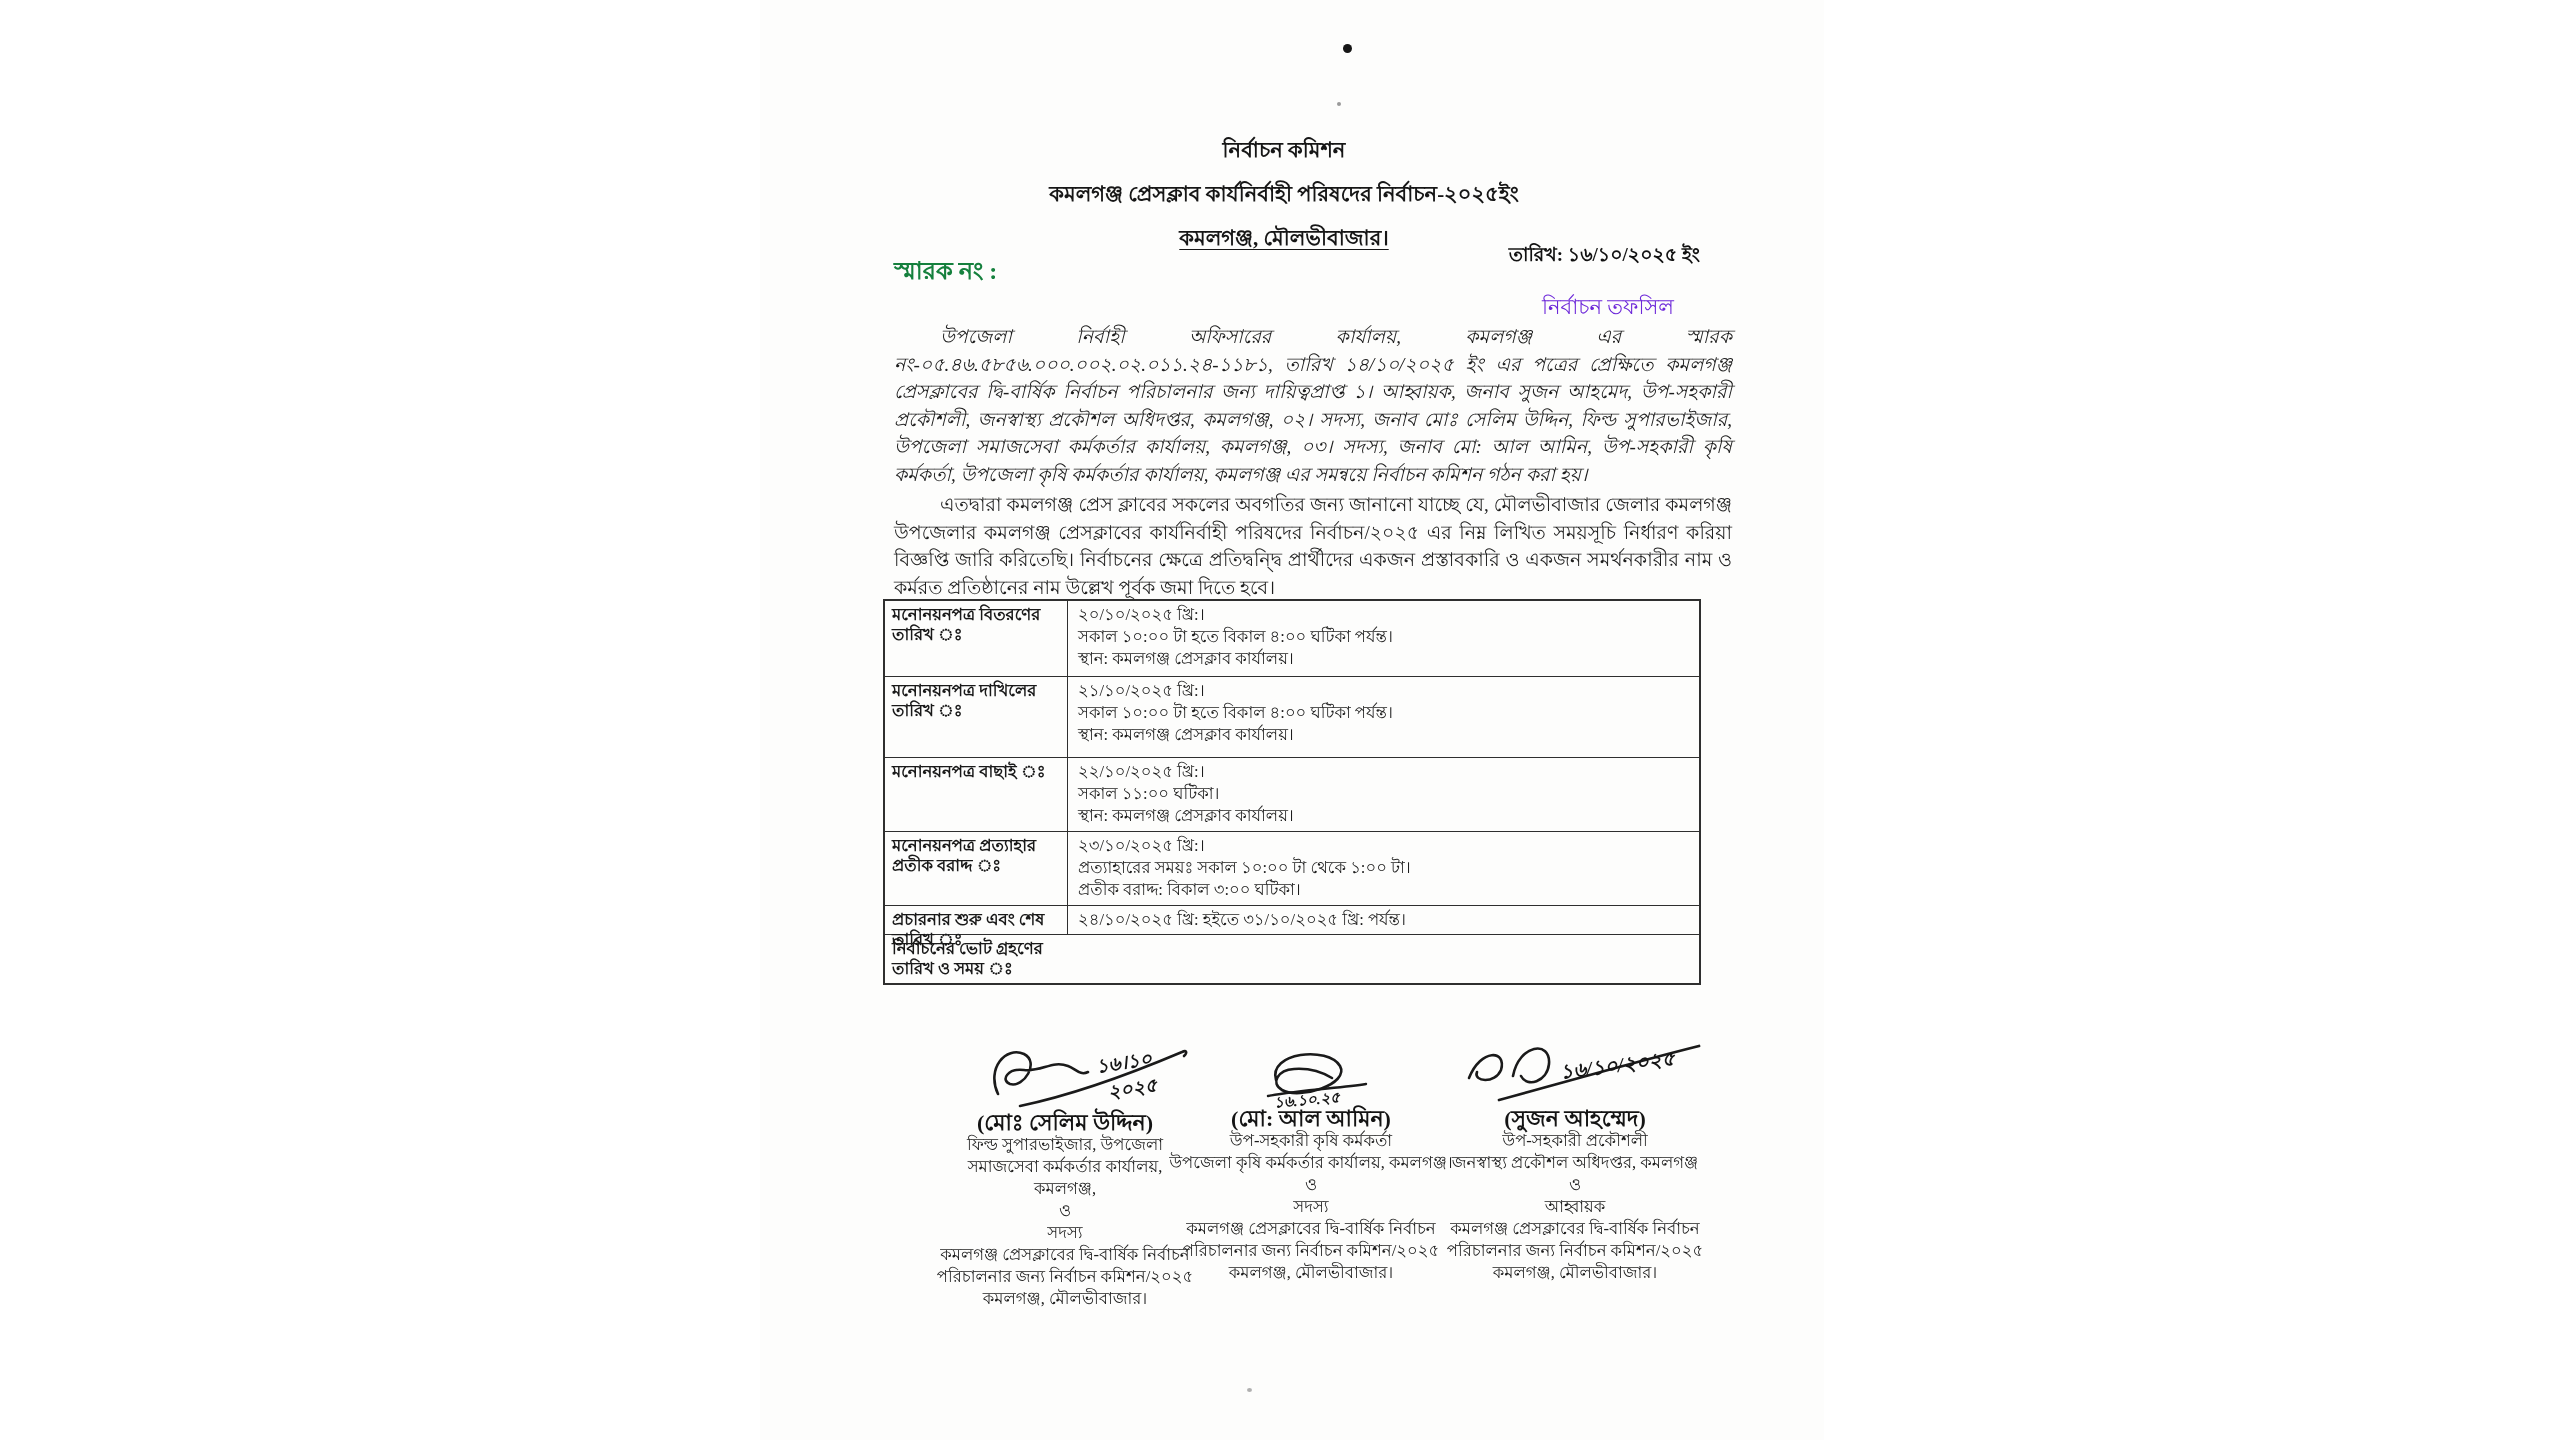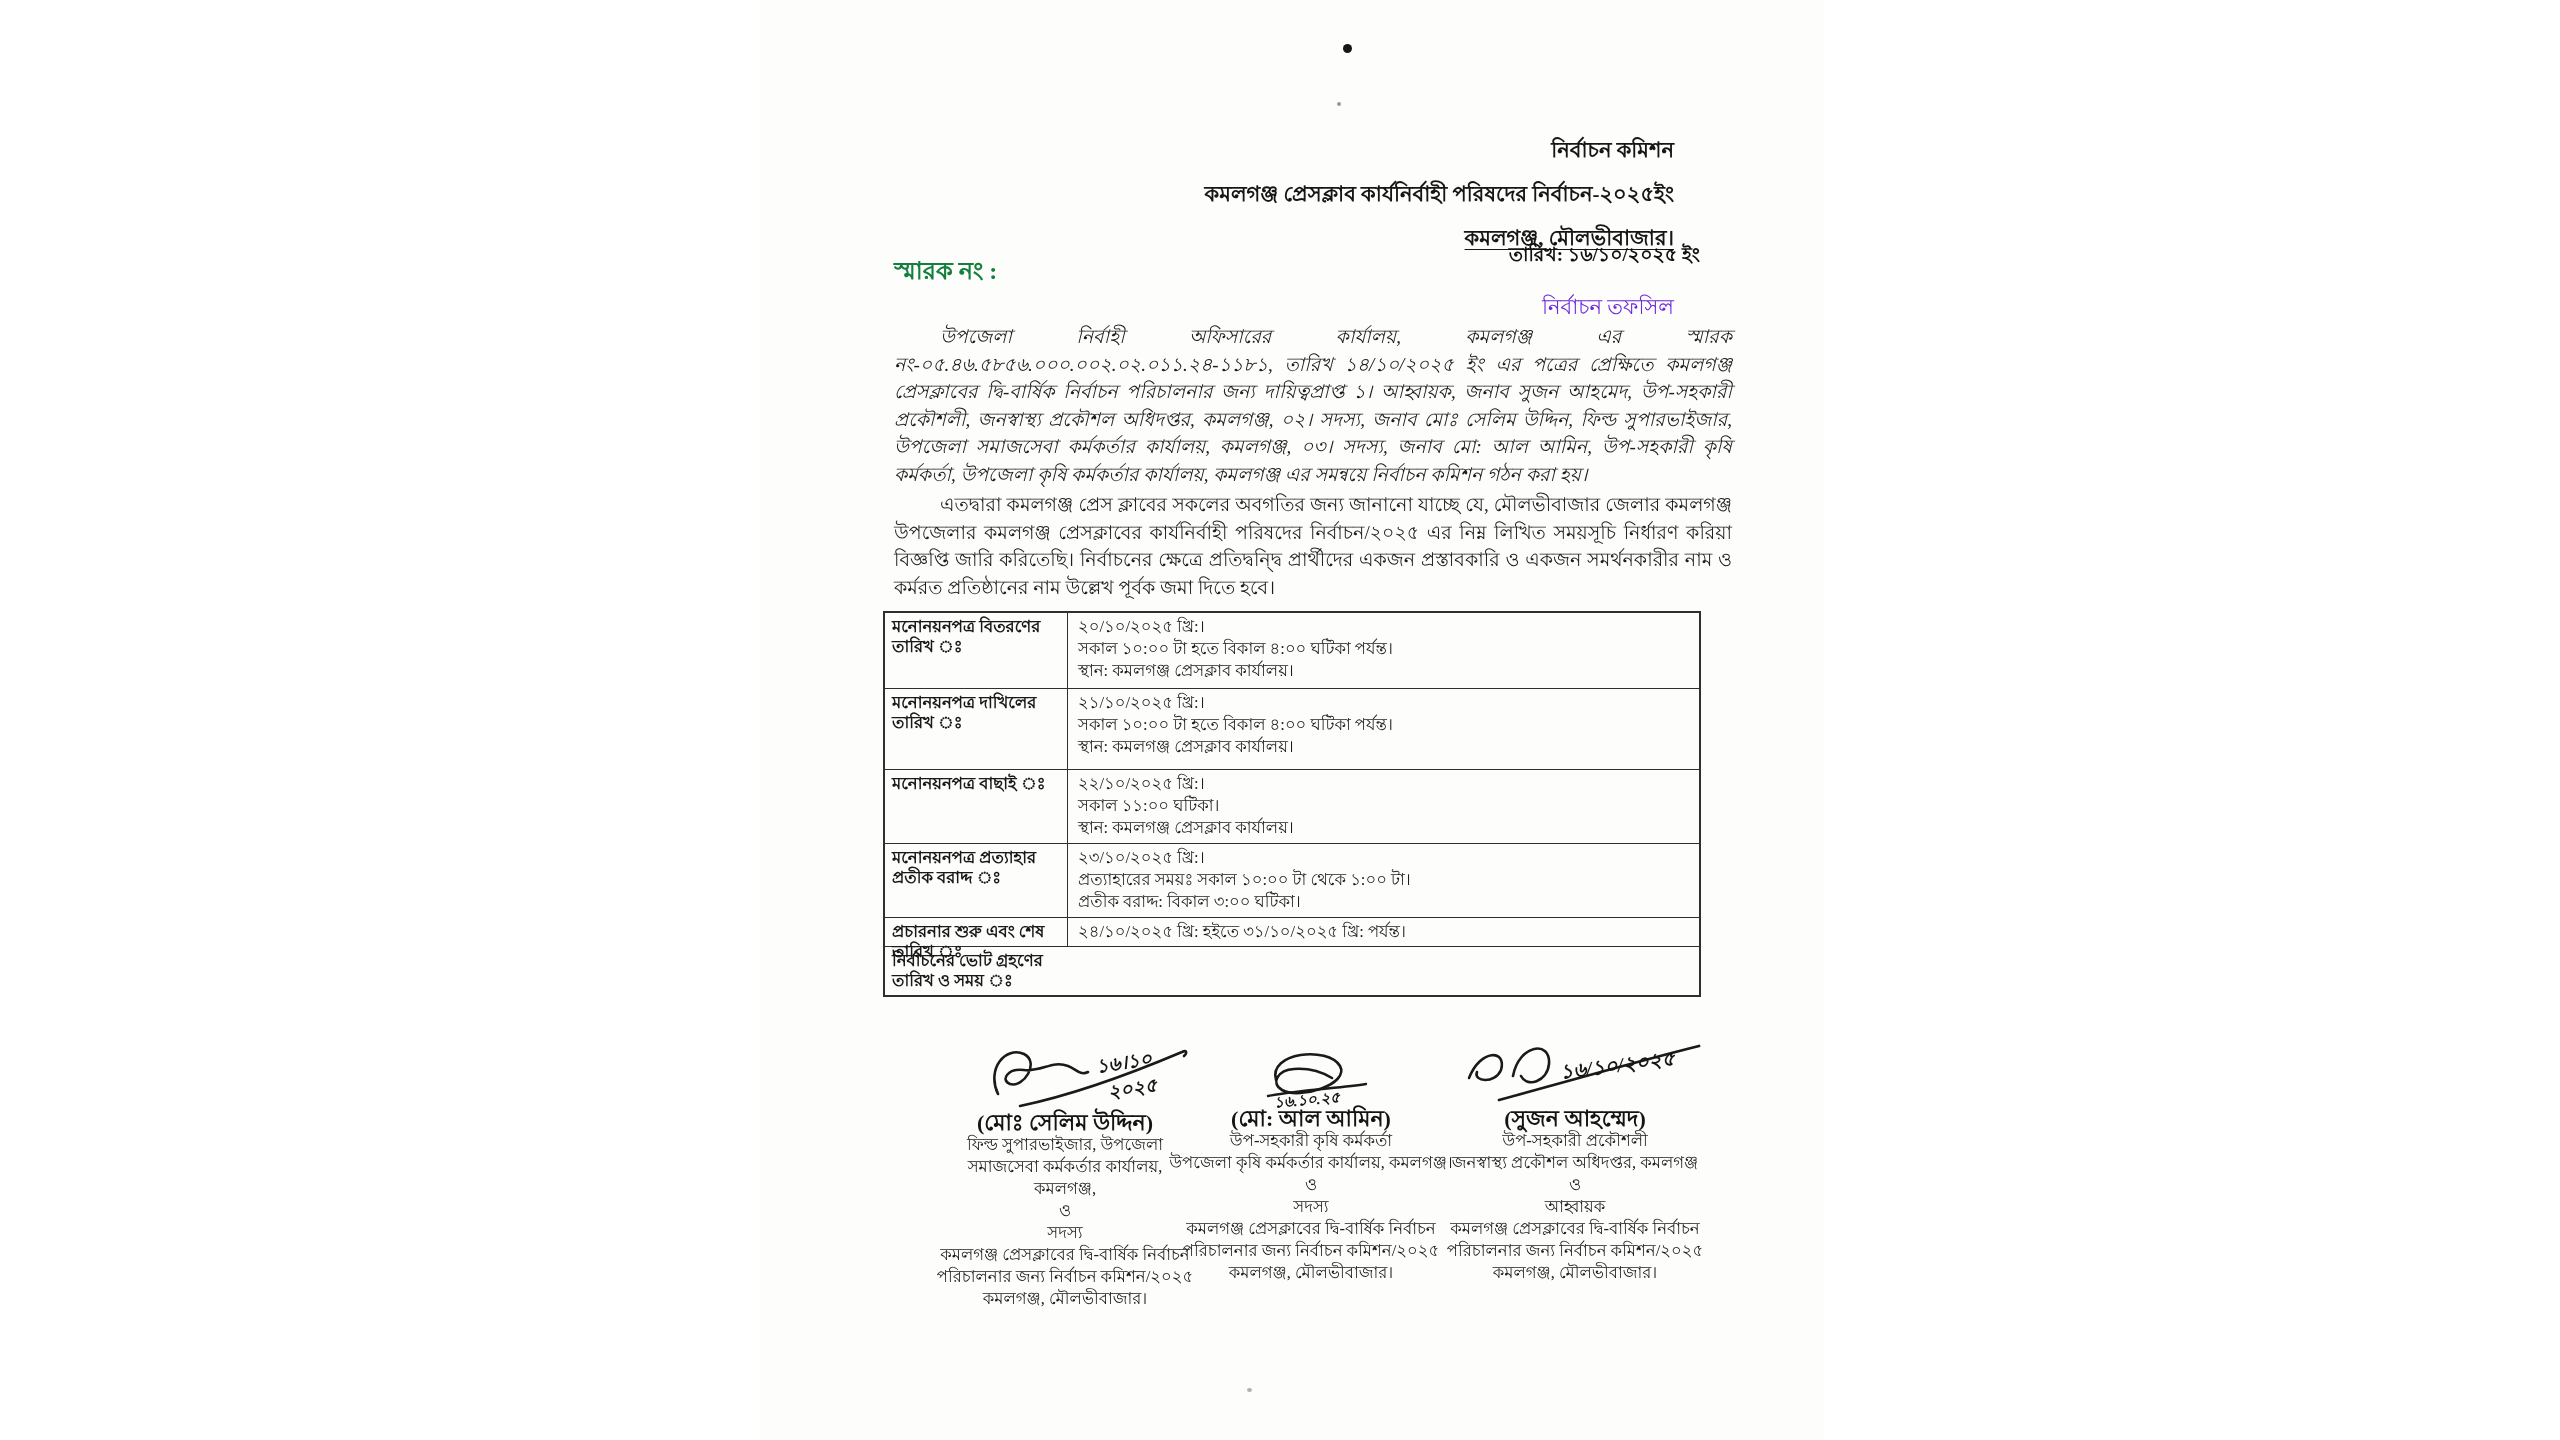--- a/index.html
+++ b/index.html
@@ -8,36 +8,36 @@
     background:#ffffff;
     font-family:"Liberation Serif","DejaVu Serif",serif;
     color:#1b1b1b;
   }
   .page{
     position:absolute;left:760px;top:0;width:1064px;height:1440px;
     background:#fdfdfc;
   }
   .abs{position:absolute;}
   
-  .doc-header{left:894px;top:138px;width:780px;text-align:right;}
+  .doc-header{left:894px;top:138px;width:780px;text-align:center;}
   .doc-header .h-line{font-size:21px;font-weight:700;line-height:24px;color:#161616;}
   .doc-header .h-line + .h-line{margin-top:20px;}
   .doc-header .h-underline{text-decoration:underline;text-underline-offset:4px;text-decoration-thickness:1px;}
   
   .memo-row{left:894px;top:240px;width:812px;height:40px;}
   .memo-label{position:absolute;left:0;top:12px;font-size:24px;font-weight:700;color:#15803d;}
   .date-line{position:absolute;right:6px;top:0;font-size:19px;font-weight:700;color:#111;}
   
   .doc-title{left:894px;top:291px;width:780px;text-align:right;font-size:21px;font-weight:400;color:#6d28d9;}
   
   .para{left:894px;width:838px;font-size:19px;line-height:27.5px;text-align:justify;color:#1d1d1d;}
   .para1{top:323px;text-indent:46px;font-style:italic;}
   .para2{top:491px;text-indent:46px;}
   
-  .s-table{left:883px;top:599px;width:814px;border:2px solid #2f2f2f;background:transparent;margin-top:12px;}
+  .s-table{left:883px;top:599px;width:814px;border:2px solid #2f2f2f;background:transparent;}
   .s-row{display:flex;border-top:1.5px solid #2f2f2f;box-sizing:border-box;}
   .s-row.first{border-top:none;}
   .cell-label{width:182px;box-sizing:border-box;padding:4px 6px 0 7px;font-size:16.5px;line-height:20px;font-weight:600;color:#191919;}
   .cell-label.bold{font-weight:800;}
   .cell-value{flex:1;border-left:1.5px solid #2f2f2f;box-sizing:border-box;padding:3px 20px 0 10px;}
   .cell-value .line{font-size:16.5px;line-height:21.8px;color:#1d1d1d;}
   
   .sig-col{text-align:center;}
   .sig-col .sig-name{font-size:22px;font-weight:700;line-height:22px;color:#141414;}
   .sig-col .sig-lines .line{font-size:16.5px;line-height:22px;color:#1c1c1c;}

